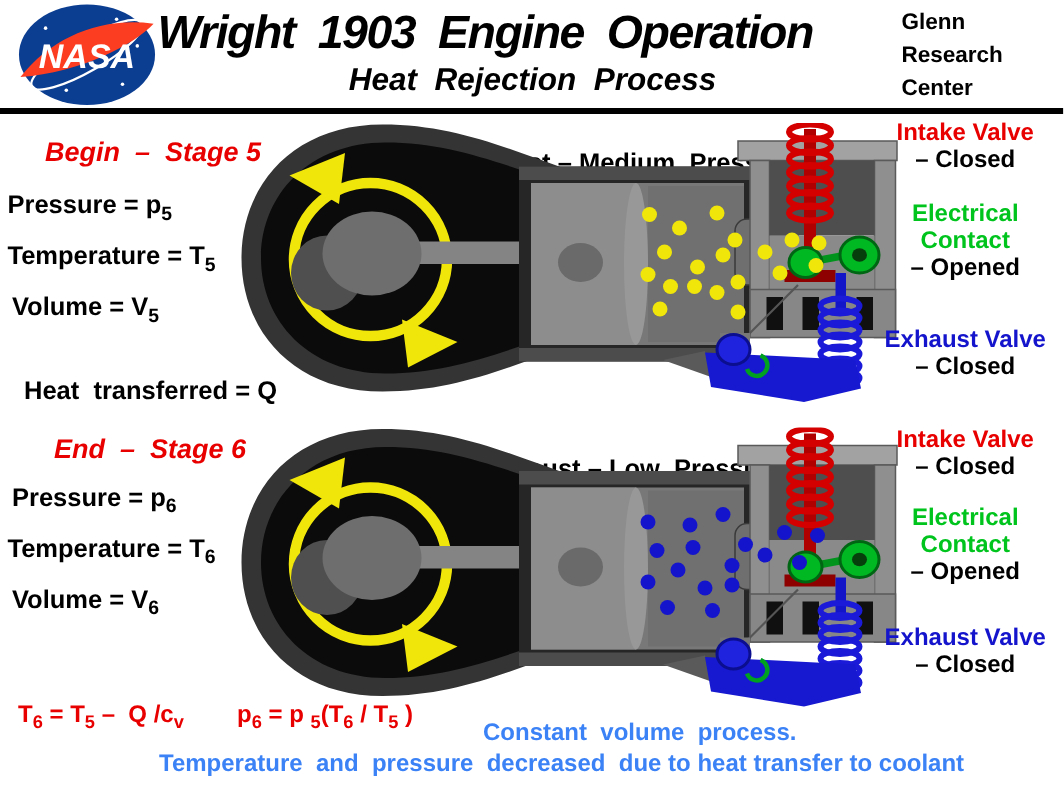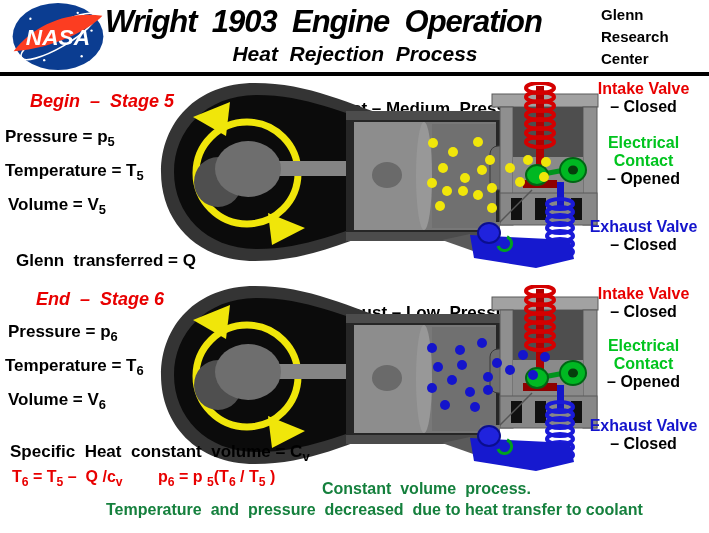--- a/index.html
+++ b/index.html
@@ -1,21 +1,21 @@
 <!DOCTYPE html>
 <html><head>
 <meta charset="utf-8">
 <style>
   html,body{margin:0;padding:0;background:#fff;}
   .stage{position:relative;width:709px;height:533px;background:#ffffff;overflow:hidden;
          font-family:"Liberation Sans",sans-serif;}
   .lbl{position:absolute;font-weight:bold;font-size:17px;color:#000;white-space:pre;
        font-family:Liberation Sans, sans-serif;line-height:1.1;}
   .red{color:#e80000;}
-  .blue{color:#15803d;}
+  .blue{color:#3b82f6;}
   .ital{font-style:italic;}
   .sub{font-size:0.76em;vertical-align:-0.34em;}
   .dot{display:inline-block;width:10px;height:10px;border-radius:50%;
        margin-left:9px;border:1px solid #444;vertical-align:-1px;}
   .page-title{position:absolute;left:105px;top:4px;width:500px;text-align:left;
        font-size:31px;font-weight:bold;font-style:italic;white-space:pre;color:#000;letter-spacing:-1px;}
   .page-subtitle{position:absolute;left:105px;top:42px;width:500px;text-align:center;
        font-size:21px;font-weight:bold;font-style:italic;white-space:pre;color:#000;}
   .org{position:absolute;left:601px;top:4px;width:106px;
        font-size:15px;font-weight:bold;line-height:22px;color:#000;}
@@ -54,21 +54,21 @@
     <div>Glenn</div>
     <div>Research</div>
     <div>Center</div>
   </div>
   <div class="rule"></div>
 
   <div class="lbl red ital" style="left:30px;top:92px;font-size:18px;">Begin  –  Stage 5</div>
   <div class="lbl" style="left:5px;top:128px"><span>Pressure = p</span><span class="sub">5</span></div>
   <div class="lbl" style="left:5px;top:162px"><span>Temperature = T</span><span class="sub">5</span></div>
   <div class="lbl" style="left:8px;top:196px"><span>Volume = V</span><span class="sub">5</span></div>
-  <div class="lbl" style="left:16px;top:252px">Glenn  transferred = Q</div>
+  <div class="lbl" style="left:16px;top:252px">Heat  transferred = Q</div>
 
   <div class="lbl" style="left:282px;top:81px">
     <span>Exhaust – Medium  Pressure</span><span class="dot" style="background-color: rgb(240, 230, 10);"></span>
   </div>
 
   <div class="engine" id="engine5" style="left:140px;top:82px"><svg viewBox="0 0 460 190" width="460" height="190">
     <path d="M115,1 C56,1 21,41 21,90 C21,139 56,179 115,179 C170,179 208,158 262,141 L262,39 C208,22 170,1 115,1 Z" fill="#343434"></path>
     <path d="M117,13 C66,13 34,48 34,90 C34,132 66,167 117,167 C166,167 202,149 255,133 L255,47 C202,31 166,13 117,13 Z" fill="#0b0b0b"></path>
     <circle cx="107" cy="91" r="51" stroke="#f0e60a" stroke-width="7" fill="none"></circle>
     <polygon points="53,35 90,20 86,54" fill="#f0e60a"></polygon>
@@ -247,19 +247,18 @@
   </div>
   <div class="valve-col" style="top:337px">
     <div class="valve-name" style="color: rgb(0, 196, 30);">Electrical Contact</div>
     <div class="valve-state">– Opened</div>
   </div>
   <div class="valve-col" style="top:417px">
     <div class="valve-name" style="color: rgb(20, 20, 204);">Exhaust Valve</div>
     <div class="valve-state">– Closed</div>
   </div>
 
-  <div class="lbl" style="left:10px;top:443px"><span>Specific  Heat  constant  volume = C</span><span class="sub">v</span></div>
   <div class="lbl red" style="left:12px;top:468px;font-size:16px"><span>T</span><span class="sub">6</span><span> = T</span><span class="sub">5</span><span> –  Q /c</span><span class="sub">v</span></div>
   <div class="lbl red" style="left:158px;top:468px;font-size:16px"><span>p</span><span class="sub">6</span><span> = p </span><span class="sub">5</span><span>(T</span><span class="sub">6</span><span> / T</span><span class="sub">5</span><span> )</span></div>
   <div class="lbl blue" style="left:322px;top:480px;font-size:16px">Constant  volume  process.</div>
   <div class="lbl blue" style="left:106px;top:501px;font-size:16px">Temperature  and  pressure  decreased  due to heat transfer to coolant</div>
 
 </div>
 
 </body></html>

